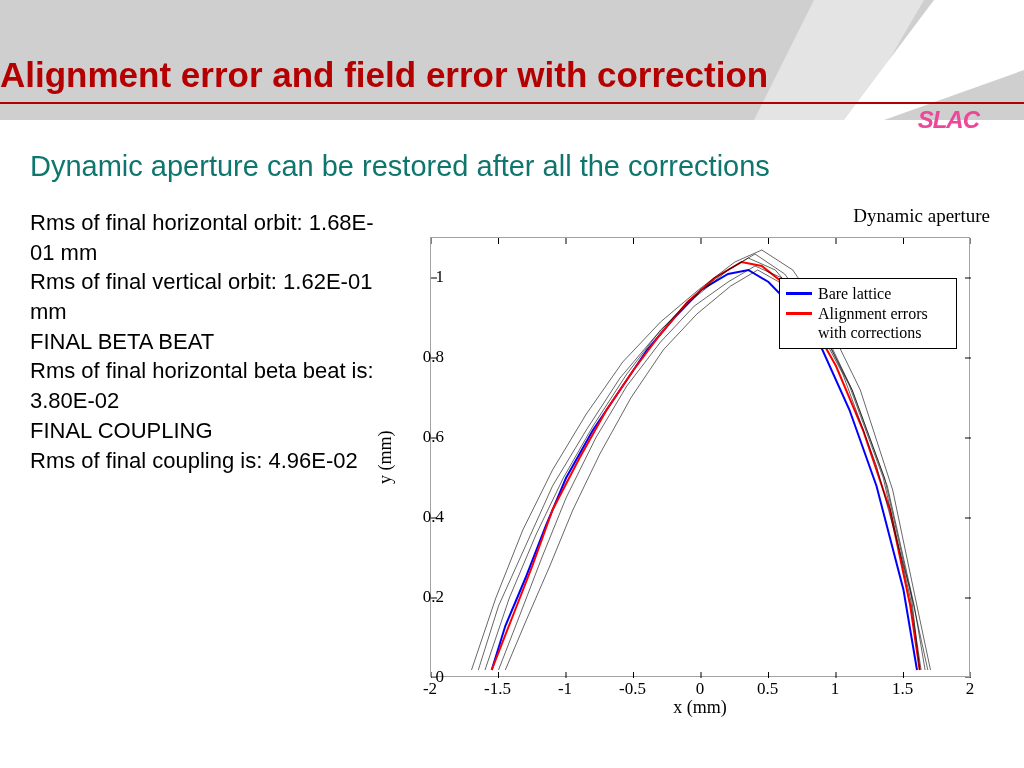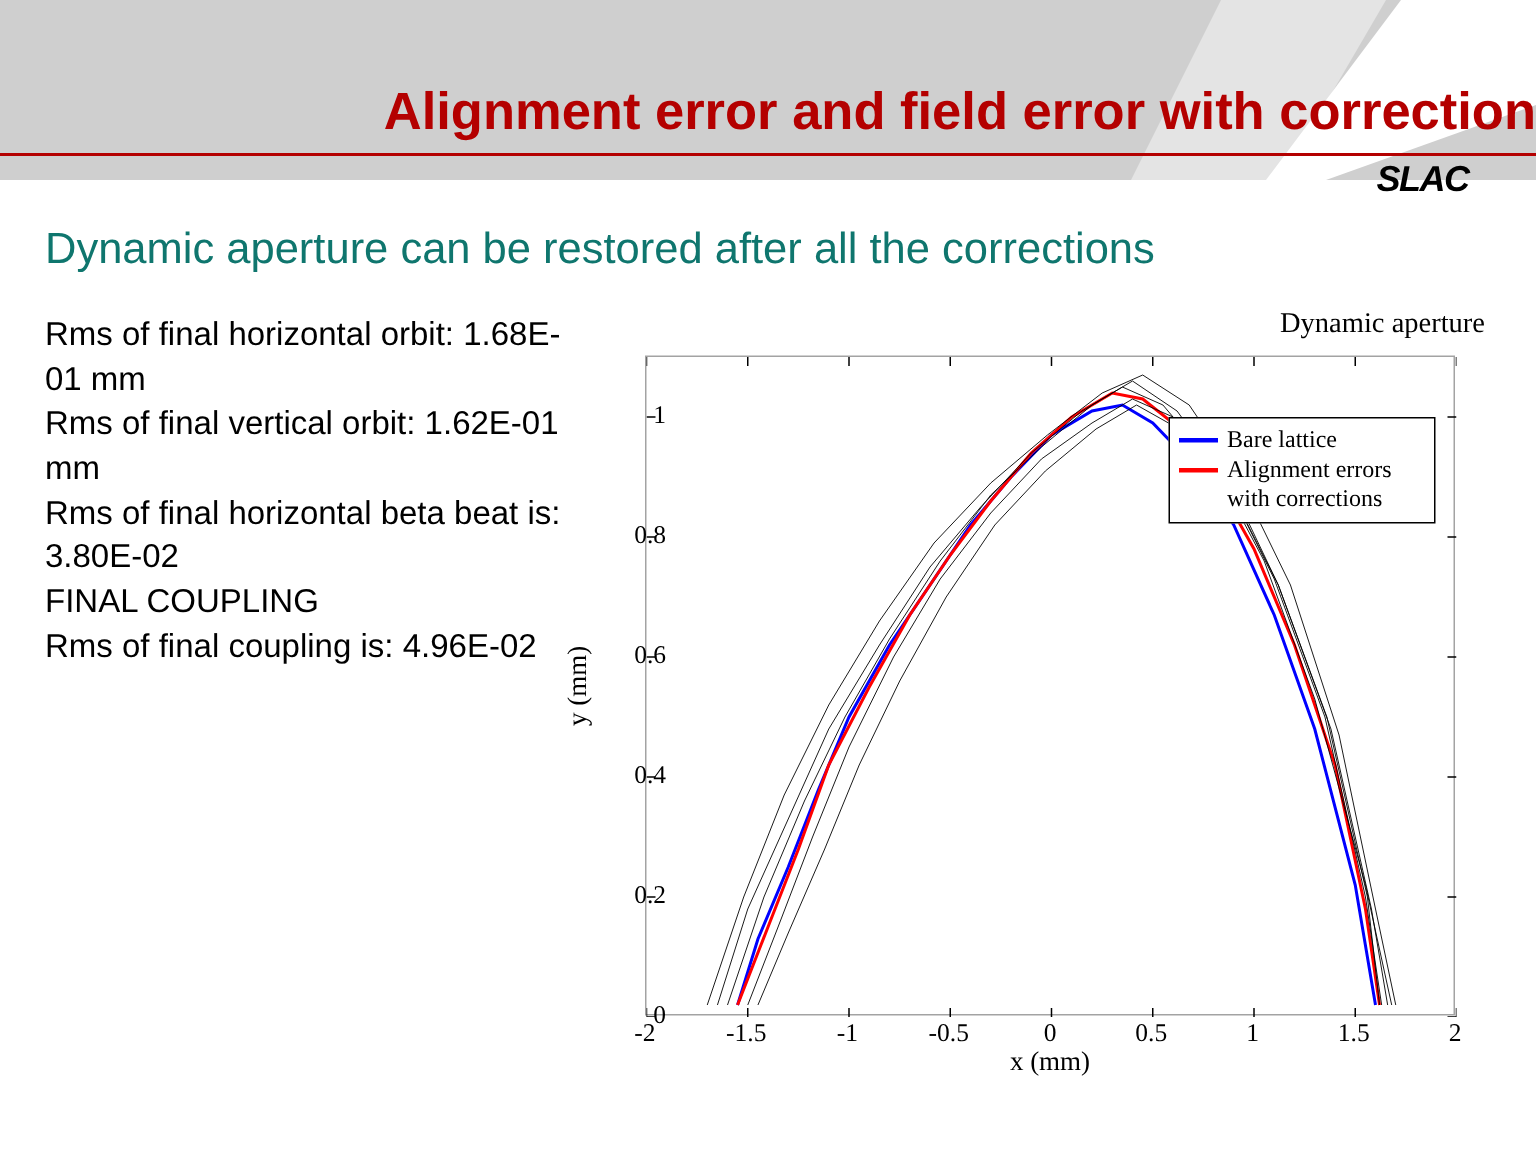--- a/index.html
+++ b/index.html
@@ -7,31 +7,31 @@
     width: 1024px; height: 768px;
     font-family: "Comic Sans MS", "Chalkboard SE", cursive, sans-serif;
     background: #fff; overflow: hidden; position: relative;
   }
   .bg-band {
     position: absolute; top: 0; left: 0; right: 0; height: 120px;
     background: #cfcfcf;
   }
   .bg-band svg { position: absolute; top: 0; right: 0; height: 120px; width: 300px; }
   .title {
-    position: absolute; top: 55px; left: 0; right: 0; text-align: right;
-    font-size: 35px; font-weight: bold; color: #b40000; padding-left: 48px;
+    position: absolute; top: 55px; left: 0; right: 0; text-align: left;
+    font-size: 35px; font-weight: bold; color: #b40000;
   }
   .hr {
     position: absolute; top: 102px; left: 0; right: 0; height: 2px;
     background: #b40000;
   }
   .logo {
     position: absolute; top: 106px; right: 45px;
     font-family: "Arial Black", Arial, sans-serif; font-weight: 900;
-    font-size: 24px; letter-spacing: -1px; color: #000000;
+    font-size: 24px; letter-spacing: -1px; color: #ec4899;
     font-style: italic;
   }
   .subtitle {
     position: absolute; top: 150px; left: 30px; right: 10px;
     font-size: 29px; color: #0f766e;
   }
   .bodytext {
     position: absolute; top: 208px; left: 30px; width: 350px;
     font-size: 22px; line-height: 1.35; color: #000;
   }
@@ -80,20 +80,21 @@
 
 <div class="title">Alignment error and field error with correction</div>
 <div class="hr"></div>
 <div class="logo">SLAC</div>
 
 <div class="subtitle">Dynamic aperture can be restored after all the corrections</div>
 
 <div class="bodytext">
   <div>Rms of final horizontal orbit: 1.68E-01 mm</div>
   <div>Rms of final vertical orbit: 1.62E-01 mm</div>
+  <div>FINAL BETA BEAT</div>
   <div>Rms of final horizontal beta beat is: 3.80E-02</div>
   <div>FINAL COUPLING</div>
   <div>Rms of final coupling is: 4.96E-02</div>
 </div>
 
 <div class="chart">
   <div class="chart-title">Dynamic aperture</div>
   <div class="ylab">y (mm)</div>
   <div class="xlab">x (mm)</div>
   <div class="plot">

